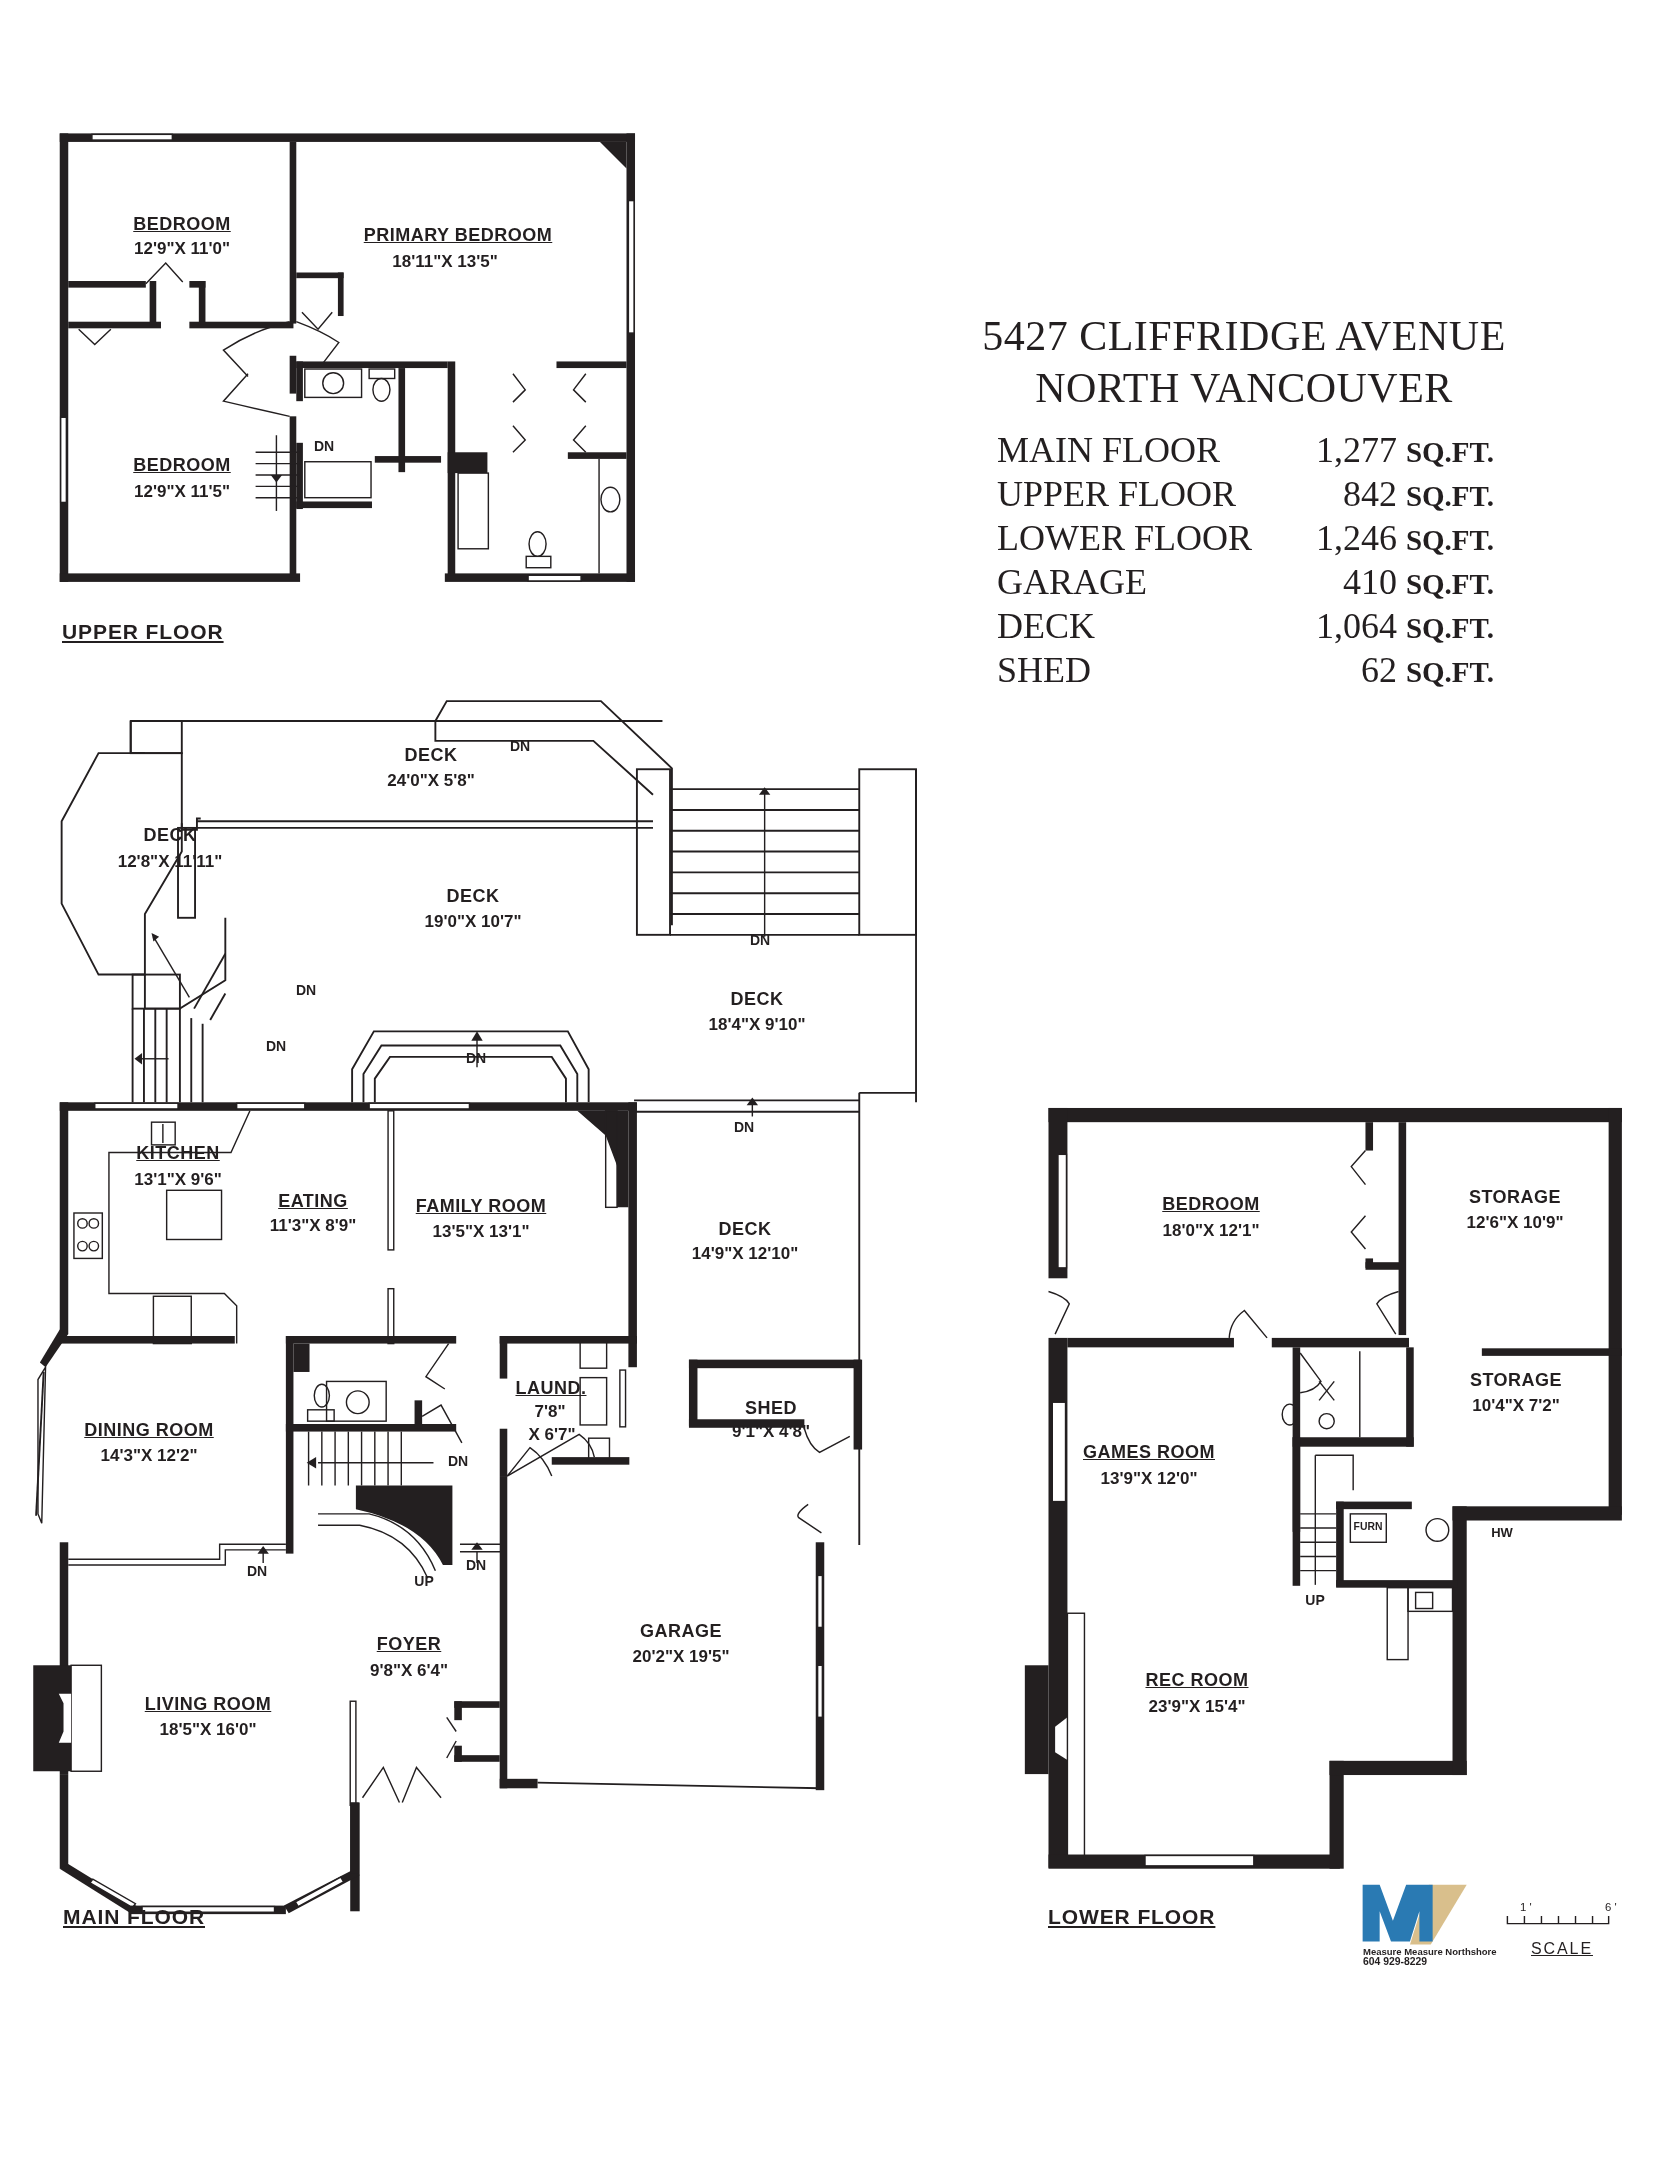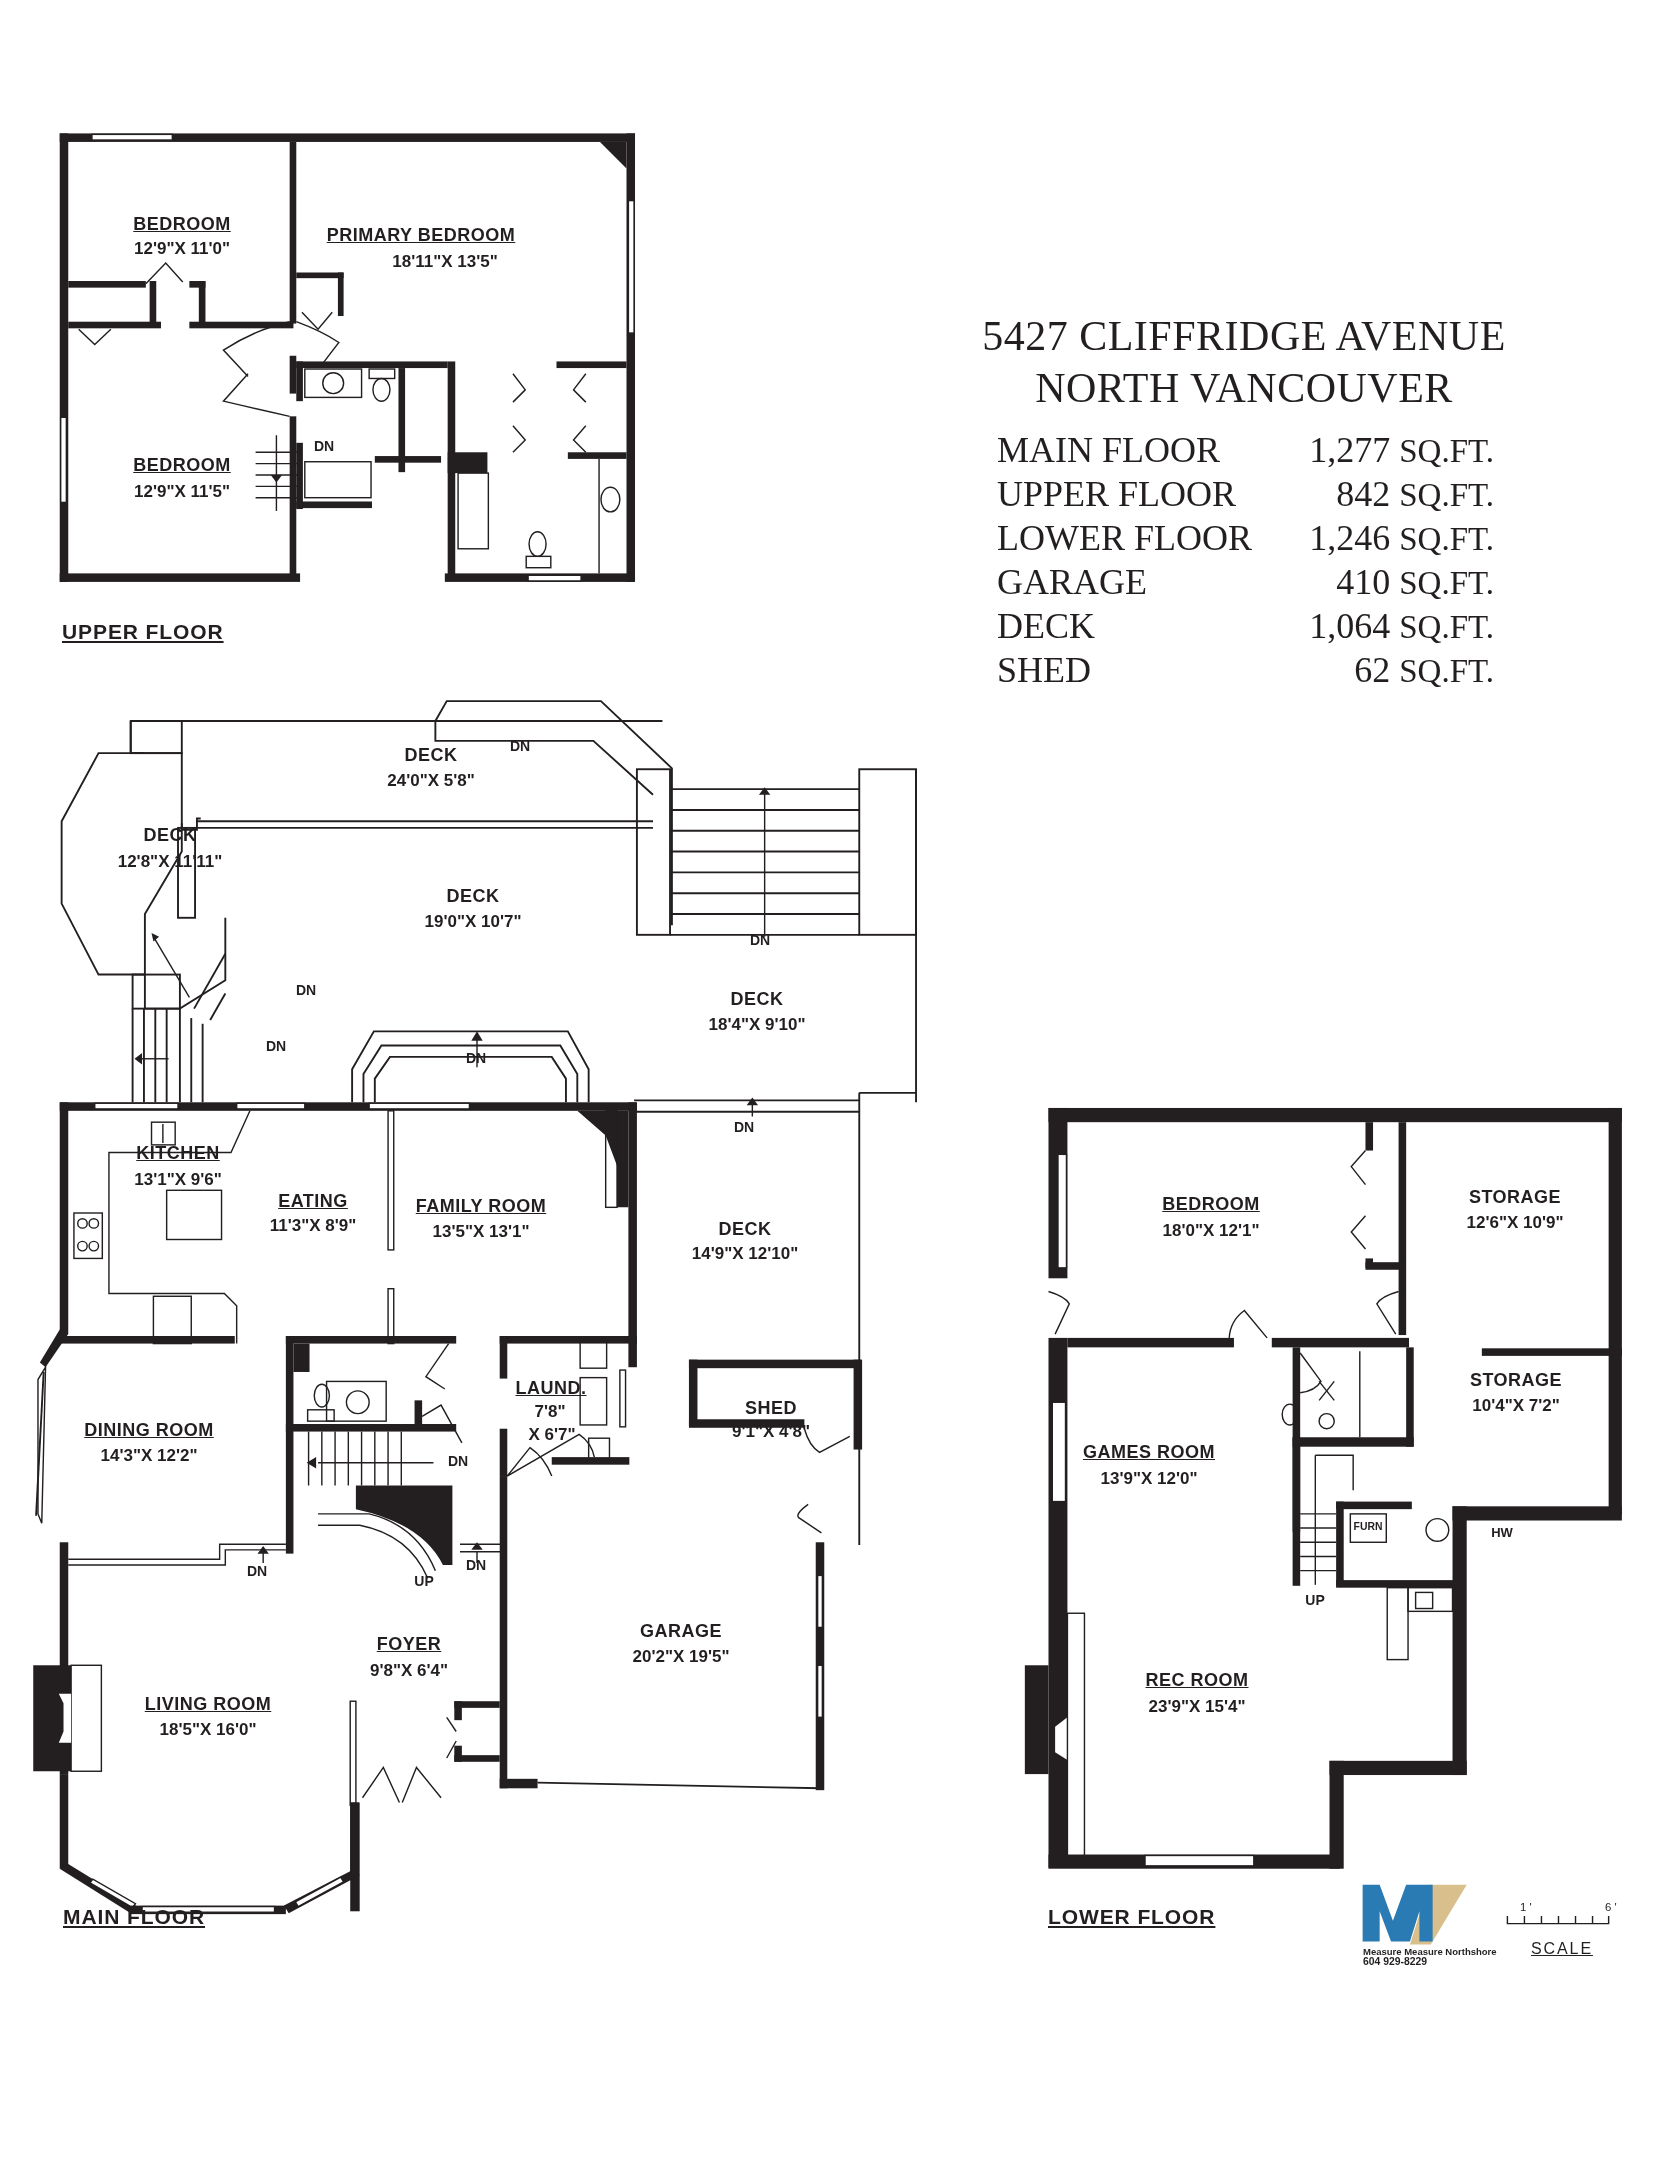--- a/index.html
+++ b/index.html
@@ -12,21 +12,21 @@
   .room-name { position:absolute; font-family:"Liberation Sans", sans-serif; font-weight:bold; font-size:18px; text-decoration:underline; text-align:center; white-space:nowrap; transform:translateX(-50%); letter-spacing:0.5px; }
   .room-name.plain { text-decoration:none; }
   .room-dim { position:absolute; font-family:"Liberation Sans", sans-serif; font-weight:bold; font-size:17px; text-align:center; white-space:nowrap; transform:translateX(-50%); }
   .tag { position:absolute; font-family:"Liberation Sans", sans-serif; font-weight:bold; font-size:14px; transform:translateX(-50%); white-space:nowrap; }
   .floor-label { position:absolute; font-family:"Liberation Sans", sans-serif; font-weight:bold; font-size:21px; text-decoration:underline; letter-spacing:0.9px; white-space:nowrap; }
   .addr { position:absolute; font-family:"Liberation Serif", serif; font-size:42px; white-space:nowrap; transform:translateX(-50%); letter-spacing:0.5px; }
   .sq-table { position:absolute; left:997px; top:428px; width:497px; font-family:"Liberation Serif", serif; font-size:36px; }
   .sq-row { display:flex; justify-content:space-between; height:44px; line-height:44px; }
   .sq-row.total { font-weight:bold; margin-top:13.2px; margin-bottom:13.2px; }
   .sq-val { text-align:right; }
-  .sq-unit { font-size:33px; }
+  .sq-unit { font-size:29px;font-weight:bold; }
   .logo-text { position:absolute; left:1378px; top:1942px; font-family:"Liberation Sans", sans-serif; font-size:9.5px; font-weight:bold; line-height:10.4px; white-space:nowrap; }
   .scale-label { position:absolute; left:1531px; top:1940px; font-family:"Liberation Sans", sans-serif; font-size:16px; letter-spacing:1.9px;text-decoration:underline; }
   .scale-tick { position:absolute; font-family:"Liberation Sans", sans-serif; font-size:11.4px; }
 </style>
 </head>
 <body>
 
 <svg class="plan" viewBox="0 0 1770 2304" xmlns="http://www.w3.org/2000/svg">
 
   <g>
@@ -381,21 +381,21 @@
       <span class="sq-val"><span>1,064</span> <span class="sq-unit">SQ.FT.</span></span>
     </div>
   <div class="sq-row">
       <span>SHED</span>
       <span class="sq-val"><span>62</span> <span class="sq-unit">SQ.FT.</span></span>
     </div>
 </div>
 
 <div class="room-name" style="left:182px; top:214px;">BEDROOM</div>
 <div class="room-dim" style="left:182px; top:239px;">12'9"X  11'0"</div>
-<div class="room-name" style="left:421px; top:225px;text-decoration:underline;">PRIMARY  BEDROOM</div>
+<div class="room-name" style="left:458px; top:225px;text-decoration:underline;">PRIMARY  BEDROOM</div>
 <div class="room-dim" style="left:445px; top:252px;">18'11"X  13'5"</div>
 <div class="room-name" style="left:182px; top:455px;">BEDROOM</div>
 <div class="room-dim" style="left:182px; top:482px;">12'9"X  11'5"</div>
 <div class="tag" style="left:324px; top:438px;">DN</div>
 <div class="floor-label" style="left:62px; top:620px;">UPPER FLOOR</div>
 
 <div class="room-name plain" style="left:431px; top:745px;">DECK</div>
 <div class="room-dim" style="left:431px; top:771px;">24'0"X  5'8"</div>
 <div class="room-name plain" style="left:170px; top:825px;">DECK</div>
 <div class="room-dim" style="left:170px; top:852px;">12'8"X  11'11"</div>

